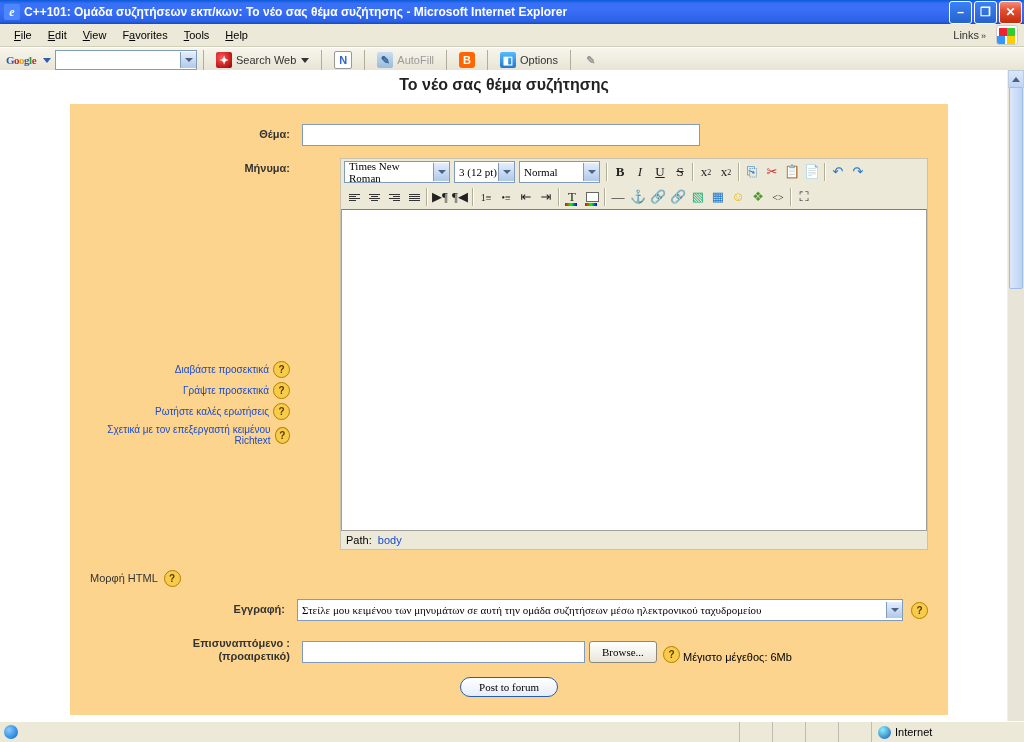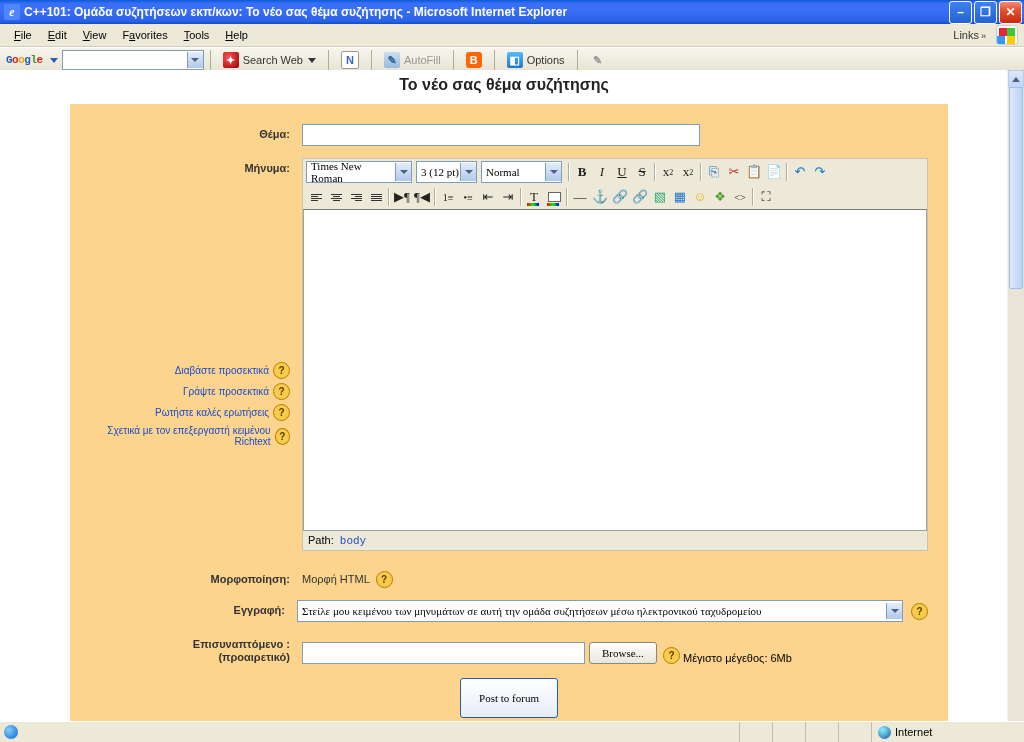--- a/index.html
+++ b/index.html
@@ -13,21 +13,21 @@
   .menubar{height:22px;background:#ece9d8;display:flex;align-items:center;padding:0 6px;border-bottom:1px solid #d0cdb8;}
   .menubar .menu-item{padding:2px 8px;cursor:default;}
   .menubar .menu-item u{text-decoration:underline;}
   .menubar .spacer{flex:1;}
   .menubar .links{color:#333;padding-right:4px;}
   .menubar .chev{font-size:9px;margin-left:2px;}
   .flag{width:20px;height:18px;margin-left:6px;background:#fff;border:1px solid #ccc;border-radius:3px;position:relative;overflow:hidden;}
   .flag:before{content:"";position:absolute;width:8px;height:8px;background:#e23;left:2px;top:2px;}
   .flag:after{content:"";position:absolute;width:8px;height:8px;background:#3c3;right:2px;top:2px;box-shadow:-10px 8px 0 #39f,0 8px 0 #fc0;}
   .google-bar{height:24px;background:linear-gradient(to bottom,#f7f5ec,#e7e3d3);border-top:1px solid #fff;border-bottom:1px solid #b0ad98;display:flex;align-items:center;padding:0 4px;gap:4px;}
-  .google-logo{font-weight:bold;font-family:Liberation Mono, monospace;letter-spacing:-0.5px;padding:0 2px;}
+  .google-logo{font-weight:bold;font-family:Liberation Serif, serif;letter-spacing:-0.5px;padding:0 2px;}
   .google-logo span:nth-child(1){color:#2a5db0;}
   .google-logo span:nth-child(2){color:#d62323;}
   .google-logo span:nth-child(3){color:#e6a500;}
   .google-logo span:nth-child(4){color:#2a5db0;}
   .google-logo span:nth-child(5){color:#2d9c2d;}
   .google-logo span:nth-child(6){color:#d62323;}
   .g-dd{width:0;height:0;border-left:4px solid transparent;border-right:4px solid transparent;border-top:5px solid #2a5db0;margin-left:1px;}
   .g-combo{width:140px;height:18px;border:1px solid #7f9db9;background:#fff;display:flex;align-items:center;justify-content:flex-end;}
   .combo-btn{width:15px;height:16px;background:linear-gradient(to bottom,#e4eefc,#b0c8ea);border-left:1px solid #7f9db9;display:flex;align-items:center;justify-content:center;}
   .combo-btn:after{content:"";border-left:4px solid transparent;border-right:4px solid transparent;border-top:4px solid #4d6185;}
@@ -64,35 +64,35 @@
   .ed-sel-size{width:55px;}
   .ed-sel-style{width:75px;}
   .ed-btn{width:20px;height:20px;display:inline-flex;align-items:center;justify-content:center;margin:0 0;font-family:"Times New Roman",serif;font-size:13px;color:#222;cursor:default;}
   .ed-btn.bold{font-weight:bold;}
   .ed-btn.italic{font-style:italic;}
   .ed-btn.underline{text-decoration:underline;}
   .ed-btn.strike{text-decoration:line-through;}
   .ed-vsep{width:2px;height:18px;margin:0 2px;background:linear-gradient(to right,#b0ad98 0 1px,#fff 1px 2px);}
   .ed-area{background:#fff;border:1px solid #a3a09c;border-top-color:#7f7d72;height:320px;margin:0;}
   .ed-path{padding:3px 5px;background:#ece9d8;font-size:11px;}
-  .ed-path a{color:#1a4bcc;text-decoration:none;font-family:Liberation Mono, monospace;}
+  .ed-path a{color:#1a4bcc;text-decoration:none;}
   .editor-row .form-field{display:flex;}
   .editor-box{flex:1;}
   
   .help-links{text-align:right;font-size:10px;font-family:"Trebuchet MS",Arial;}
   .help-links .hl{display:flex;justify-content:flex-end;align-items:center;gap:4px;margin:4px 0;}
   .help-links a{color:#1a4bcc;text-decoration:none;text-align:right;}
   .qmark{width:15px;height:15px;border-radius:50%;background:#f8cc4a;border:1px solid #b08000;color:#5a3b00;display:inline-flex;align-items:center;justify-content:center;font-weight:bold;font-size:10px;}
   .form-text{color:#333;padding-top:2px;}
   .sub-select{width:600px;height:20px;border:1px solid #7f9db9;background:#fff;display:flex;align-items:center;padding-left:4px;font:11px Tahoma;}
   .sub-select .combo-btn{margin-left:auto;}
   .attach-input{width:275px;height:20px;border:1px solid #7f9db9;background:#fff;font:11px Tahoma;padding:0 3px;}
   .browse-btn{height:22px;padding:0 12px;background:linear-gradient(to bottom,#fff,#e9e6d9);border:1px solid #8a887b;border-radius:3px;margin-left:4px;font:11px Tahoma;}
   .post-row{text-align:center;margin-top:14px;}
-  .post-btn{padding:13px 18px;background:linear-gradient(to bottom,#fff,#e6edf9);border:1px solid #2a5db0;border-radius:3px;font:11px Tahoma;color:#000;}
+  .post-btn{padding:3px 18px;background:linear-gradient(to bottom,#fff,#e6edf9);border:1px solid #2a5db0;border-radius:10px;font:11px Tahoma;color:#000;}
   
   .statusbar{position:absolute;left:0;right:0;bottom:0;height:20px;background:#ece9d8;border-top:1px solid #fff;display:flex;align-items:center;font-size:11px;}
   .statusbar .cell{border-left:1px solid #c0bdae;height:100%;display:flex;align-items:center;padding:0 6px;}
   .statusbar .stretch{flex:1;padding-left:4px;display:flex;align-items:center;gap:4px;}
   .ie-e{width:14px;height:14px;border-radius:50%;background:radial-gradient(circle at 35% 35%,#8cf,#06c);display:inline-block;}
   .globe{width:13px;height:13px;border-radius:50%;background:radial-gradient(circle at 35% 30%,#8ef,#1858a8);display:inline-block;margin-right:4px;}
   
   .align-box{display:inline-flex;flex-direction:column;gap:1px;}
   .align-box span{display:block;width:11px;height:1px;background:#333;}
 </style>
@@ -163,21 +163,21 @@
     <div class="orange-wrap">
     <div class="orange-panel">
 
       <div class="form-row">
         <div class="form-label">Θέμα:</div>
         <div class="form-field">
           <input class="subject-input" type="text" style="">
         </div>
       </div>
 
-      <div class="form-row editor-row" style="margin-bottom:4px;">
+      <div class="form-row editor-row" style="margin-bottom:4px;gap:38px;">
         <div class="form-label" style="display:flex;flex-direction:column;align-items:flex-end;">
           <span>Μήνυμα:</span>
           <div style="flex:1"></div>
           <div class="help-links" style="font-weight:normal;margin-bottom:100px;">
             <div class="hl">
                   <a href="#">Διαβάστε προσεκτικά</a>
                   <span class="qmark">?</span>
                 </div>
             <div class="hl">
                   <a href="#">Γράψτε προσεκτικά</a>
@@ -290,21 +290,20 @@
             <div class="ed-area"></div>
             <div class="ed-path">
               <span>Path:</span>&nbsp;
               <a href="#">body</a>
             </div>
           </div>
         </div>
       </div>
 
       <div class="form-row" style="margin-top:18px;">
-        <div class="form-label">Μορφοποίηση:</div>
         <div class="form-field form-text">
           <span>Μορφή HTML</span>
           &nbsp;<span class="qmark">?</span>
         </div>
       </div>
 
       <div class="form-row">
         <div class="form-label">Εγγραφή:</div>
         <div class="form-field" style="display:flex;align-items:center;gap:8px;">
           <span class="sub-select">

